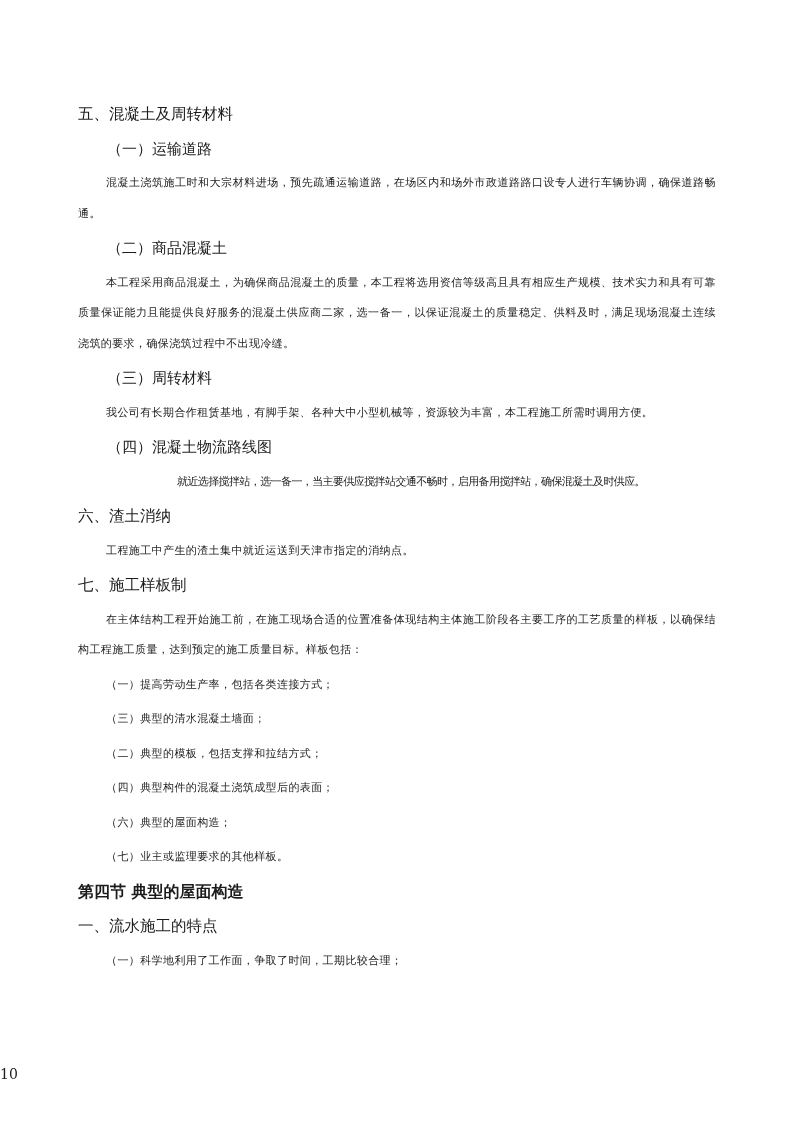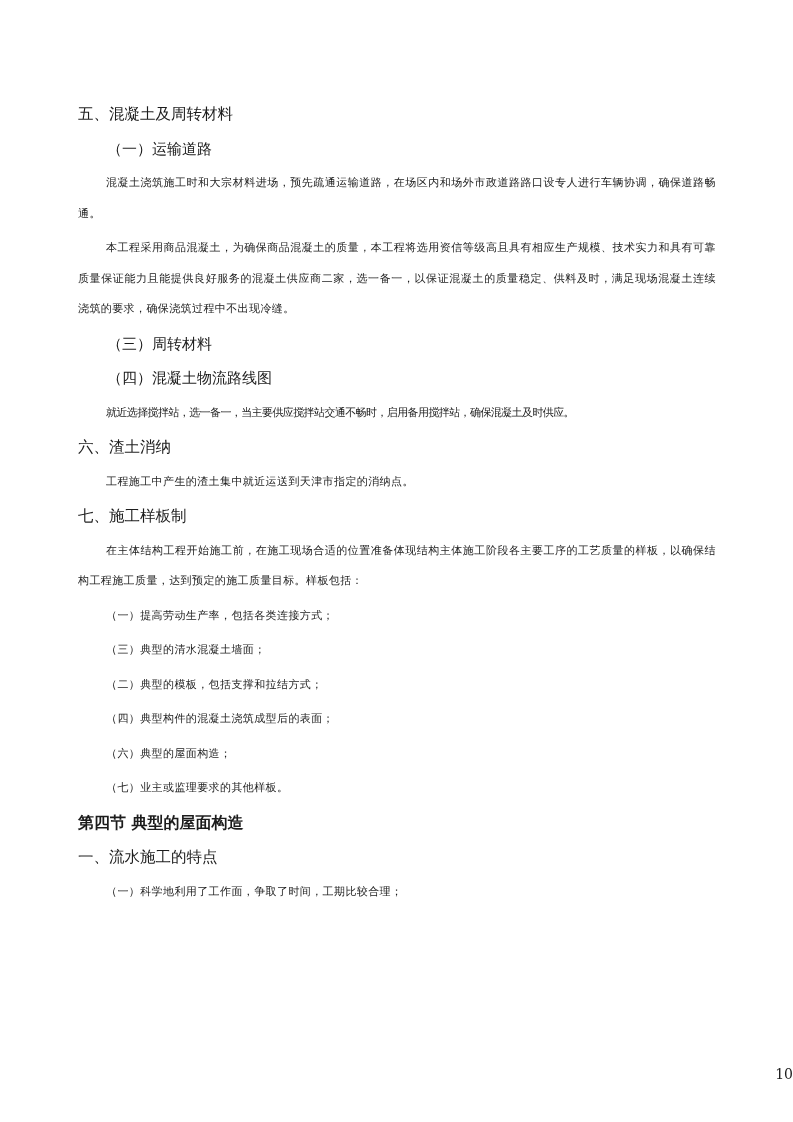--- a/index.html
+++ b/index.html
@@ -38,44 +38,46 @@
     text-indent: 29px;
   }
   .para {
     font-size: 11px;
     text-align: justify;
     text-indent: 28px;
     letter-spacing: 0.4px;
   }
   .para.tight {
     letter-spacing: -0.6px;
-    text-align: left;
+    text-align: center;
     white-space: nowrap;
   }
   .footer {
     position: absolute;
     top: 1064px;
     left: 0;
     width: 100%;
-    text-align: right;
+    text-align: left;
     font-size: 14px;
     line-height: 20px;
     color: #1c1c1c;
   }
 </style>
 </head>
 <body>
 
 <div class="page">
   <div class="content">
     <div class="h2">五、混凝土及周转材料</div>
     <div class="h3">（一）运输道路</div>
     <div class="para">混凝土浇筑施工时和大宗材料进场，预先疏通运输道路，在场区内和场外市政道路路口设专人进行车辆协调，确保道路畅通。</div>
+    <div class="h3">（二）商品混凝土</div>
     <div class="para">本工程采用商品混凝土，为确保商品混凝土的质量，本工程将选用资信等级高且具有相应生产规模、技术实力和具有可靠质量保证能力且能提供良好服务的混凝土供应商二家，选一备一，以保证混凝土的质量稳定、供料及时，满足现场混凝土连续浇筑的要求，确保浇筑过程中不出现冷缝。</div>
     <div class="h3">（三）周转材料</div>
+    <div class="para">我公司有长期合作租赁基地，有脚手架、各种大中小型机械等，资源较为丰富，本工程施工所需时调用方便。</div>
     <div class="h3">（四）混凝土物流路线图</div>
     <div class="para tight">就近选择搅拌站，选一备一，当主要供应搅拌站交通不畅时，启用备用搅拌站，确保混凝土及时供应。</div>
     <div class="h2">六、渣土消纳</div>
     <div class="para">工程施工中产生的渣土集中就近运送到天津市指定的消纳点。</div>
     <div class="h2">七、施工样板制</div>
     <div class="para">在主体结构工程开始施工前，在施工现场合适的位置准备体现结构主体施工阶段各主要工序的工艺质量的样板，以确保结构工程施工质量，达到预定的施工质量目标。样板包括：</div>
     <div class="para">（一）提高劳动生产率，包括各类连接方式；</div>
     <div class="para">（三）典型的清水混凝土墙面；</div>
     <div class="para">（二）典型的模板，包括支撑和拉结方式；</div>
     <div class="para">（四）典型构件的混凝土浇筑成型后的表面；</div>

